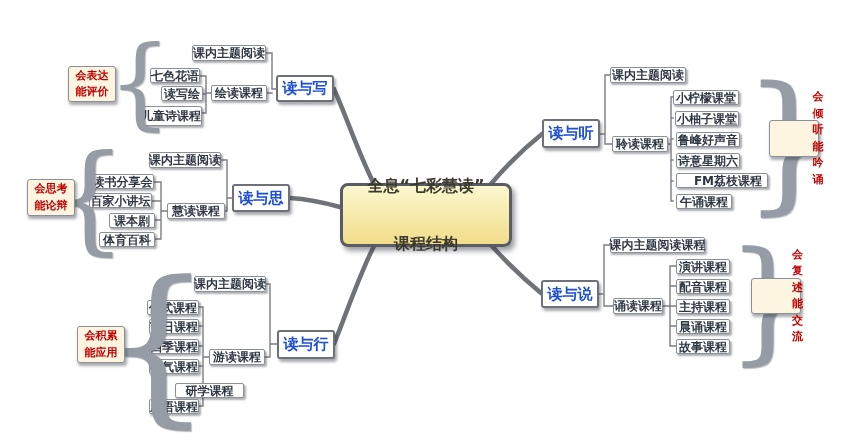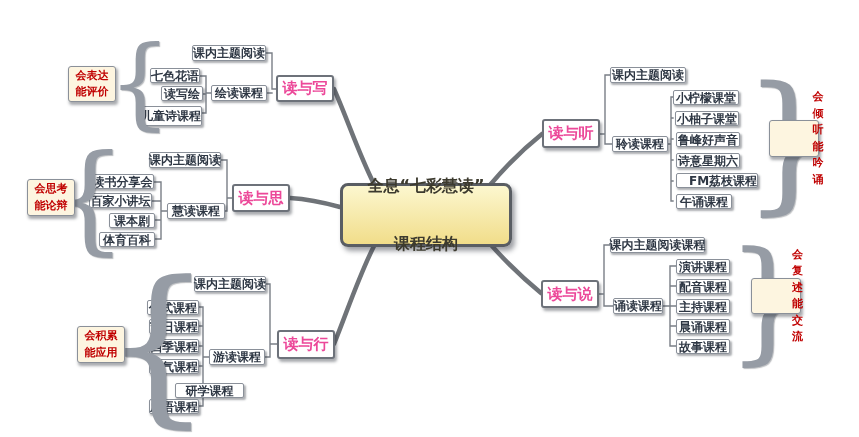--- a/index.html
+++ b/index.html
@@ -11,21 +11,21 @@
   .wires .main path{stroke:var(--line,#63676d);stroke-width:4.5;fill:none;stroke-linecap:round;opacity:.92;}
   .wires .thin path{stroke:#7a7f87;stroke-width:1.4;fill:none;stroke-linecap:square;}
   .box{
     position:absolute;display:flex;align-items:center;justify-content:center;
     background:#fff;border:1px solid var(--box-border,#8a9099);border-radius:2px;
     box-shadow:1.5px 2px 2px rgba(40,45,55,.38);
     color:#2e3744;font-weight:bold;font-size:12px;white-space:nowrap;
     box-sizing:border-box;line-height:1;
   }
   .branch{
-    font-size:15px;color:#ec4899;border:2px solid #6d727a;border-radius:3px;
+    font-size:15px;color:#1d4ed8;border:2px solid #6d727a;border-radius:3px;
     box-shadow:2px 3px 3px rgba(40,45,55,.4);
   }
   .center-node{
     position:absolute;display:flex;flex-direction:column;align-items:center;justify-content:center;
     background:linear-gradient(180deg,var(--center-top,#fcf7cf) 0%,var(--center-bottom,#f1dd8a) 100%);
     border:3px solid #595d63;border-radius:8px;
     box-shadow:3px 4px 5px rgba(40,45,55,.45);
     font-size:16px;font-weight:bold;color:#3c3a2e;line-height:1.6;box-sizing:border-box;
   }
   .ability{
@@ -83,21 +83,21 @@
     <span>能评价</span>
   </div>
 
   <div class="box branch" style="left:542px;top:119px;width:58px;height:29px;">读与听</div>
   <div class="box" style="left:610px;top:67px;width:76px;height:16px;">课内主题阅读</div>
   <div class="box" style="left:612px;top:136px;width:56px;height:16px;">聆读课程</div>
   <div class="box" style="left:673px;top:90px;width:66px;height:15px;">小柠檬课堂</div>
   <div class="box" style="left:675px;top:111px;width:64px;height:15px;">小柚子课堂</div>
   <div class="box" style="left:676px;top:132px;width:64px;height:15px;">鲁峰好声音</div>
   <div class="box" style="left:676px;top:153px;width:64px;height:15px;">诗意星期六</div>
-  <div class="box" style="left:676px;top:173px;width:82px;height:15px;padding-left:12px;">FM荔枝课程</div>
+  <div class="box" style="left:676px;top:173px;width:92px;height:15px;padding-left:12px;">FM荔枝课程</div>
   <div class="box" style="left:676px;top:194px;width:56px;height:15px;">午诵课程</div>
   <div class="brace" style="left:742px;top:78px;font-size:150px;line-height:128px;">}</div>
   <div class="ability" style="left:769px;top:120px;width:50px;height:37px;padding-left:48px;">
     <span>会倾听</span>
     <span>能吟诵</span>
   </div>
 
   <div class="box branch" style="left:232px;top:184px;width:58px;height:28px;">读与思</div>
   <div class="box" style="left:149px;top:152px;width:72px;height:16px;">课内主题阅读</div>
   <div class="box" style="left:167px;top:203px;width:58px;height:16px;">慧读课程</div>

